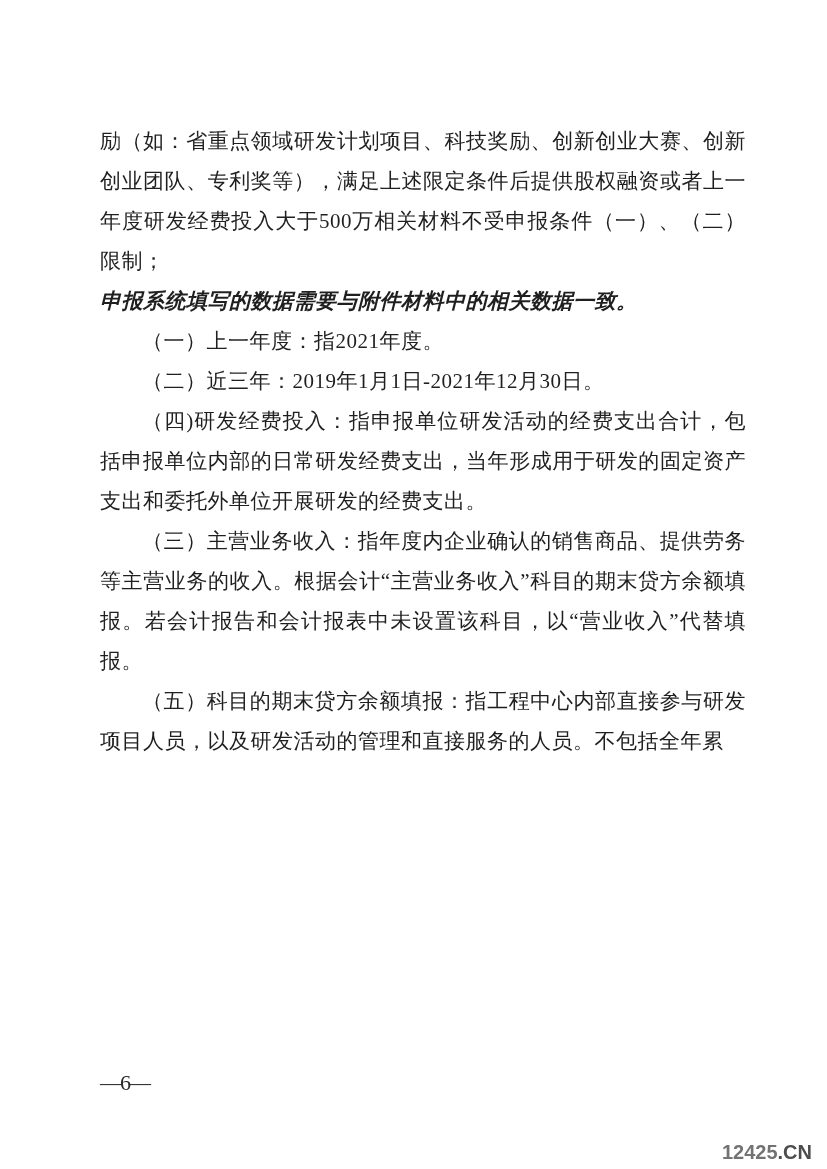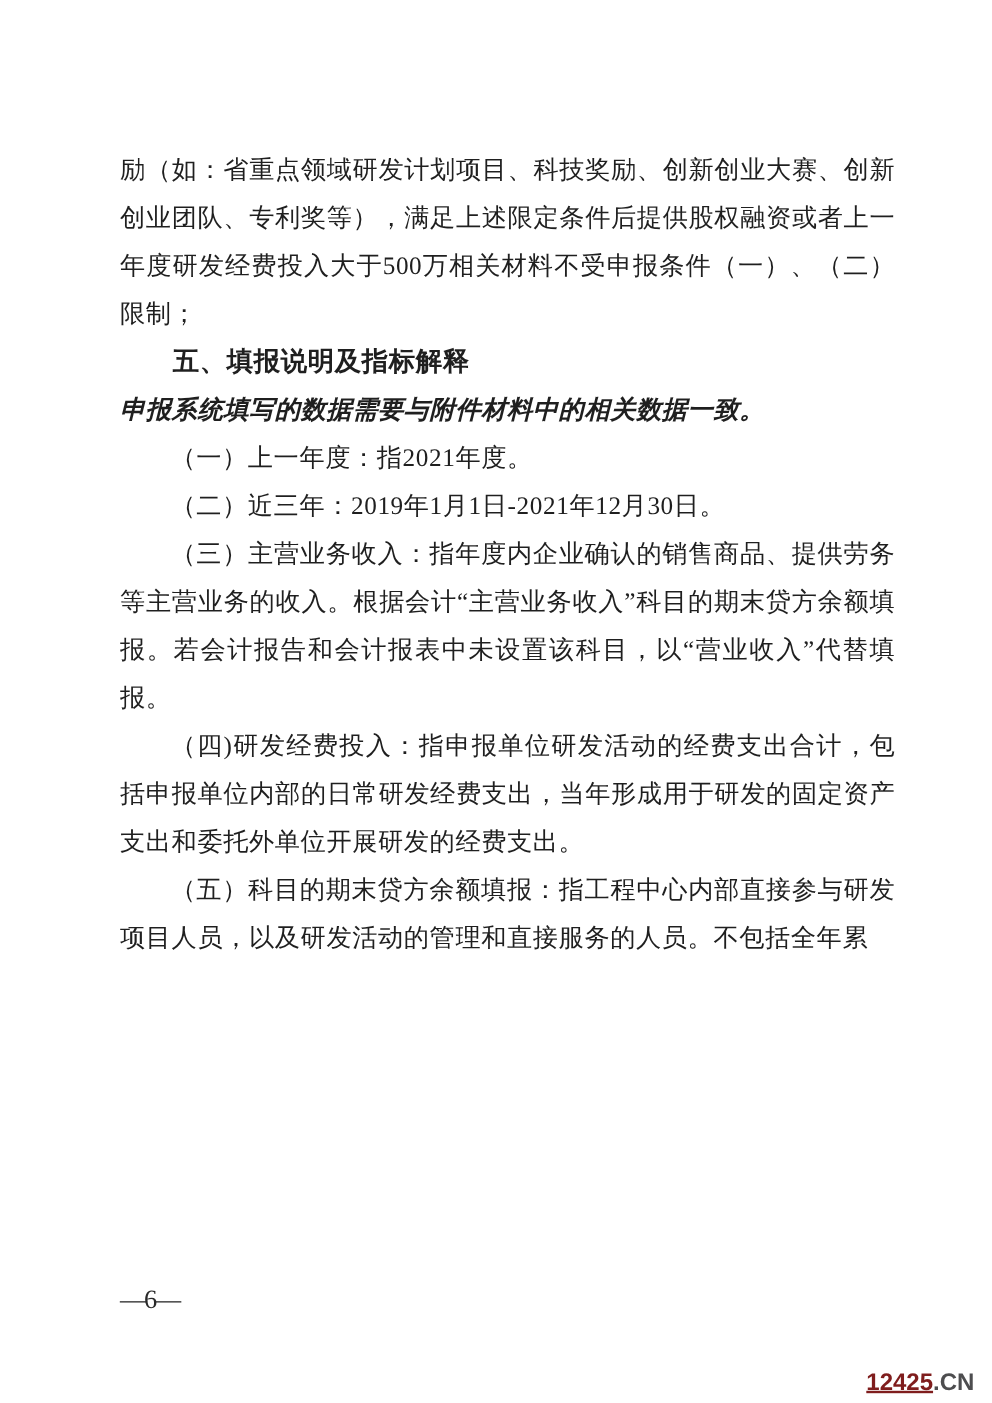--- a/index.html
+++ b/index.html
@@ -71,35 +71,34 @@
 </style>
 </head>
 <body>
 
 <div class="page">
 
   <div class="content">
     <p class="para-flush">励（如：省重点领域研发计划项目、科技奖励、创新创业大赛、创新创业团队、专利奖等），满足上述限定条件后提供股权融资或者上一年度研发经费投入大于500万相关材料不受申报条件（一）、（二）限制；</p>
 
 
-    <p class="section-heading">五、填报说明及指标解释</p>
 
 
     <p class="para-emphasis">申报系统填写的数据需要与附件材料中的相关数据一致。</p>
 
     <p class="para-indent">（一）上一年度：指2021年度。</p>
 
     <p class="para-indent">（二）近三年：2019年1月1日-2021年12月30日。</p>
 
+    <p class="para-indent">（四)研发经费投入：指申报单位研发活动的经费支出合计，包括申报单位内部的日常研发经费支出，当年形成用于研发的固定资产支出和委托外单位开展研发的经费支出。</p>
+
     <p class="para-indent">（三）主营业务收入：指年度内企业确认的销售商品、提供劳务等主营业务的收入。根据会计“主营业务收入”科目的期末贷方余额填报。若会计报告和会计报表中未设置该科目，以“营业收入”代替填报。</p>
-
-    <p class="para-indent">（四)研发经费投入：指申报单位研发活动的经费支出合计，包括申报单位内部的日常研发经费支出，当年形成用于研发的固定资产支出和委托外单位开展研发的经费支出。</p>
 
     <p class="para-indent">（五）科目的期末贷方余额填报：指工程中心内部直接参与研发项目人员，以及研发活动的管理和直接服务的人员。不包括全年累</p>
   </div>
 
   <div class="page-number">—6—</div>
 
   <div class="watermark">
-    <span style="color:#7f1d1d;text-decoration:underline;">12425</span><span style="color:#4D4D4F;">.CN</span>
+    <span style="color:#737373;">12425</span><span style="color:#4D4D4F;">.CN</span>
   </div>
 
 </div>
 
 </body></html>

